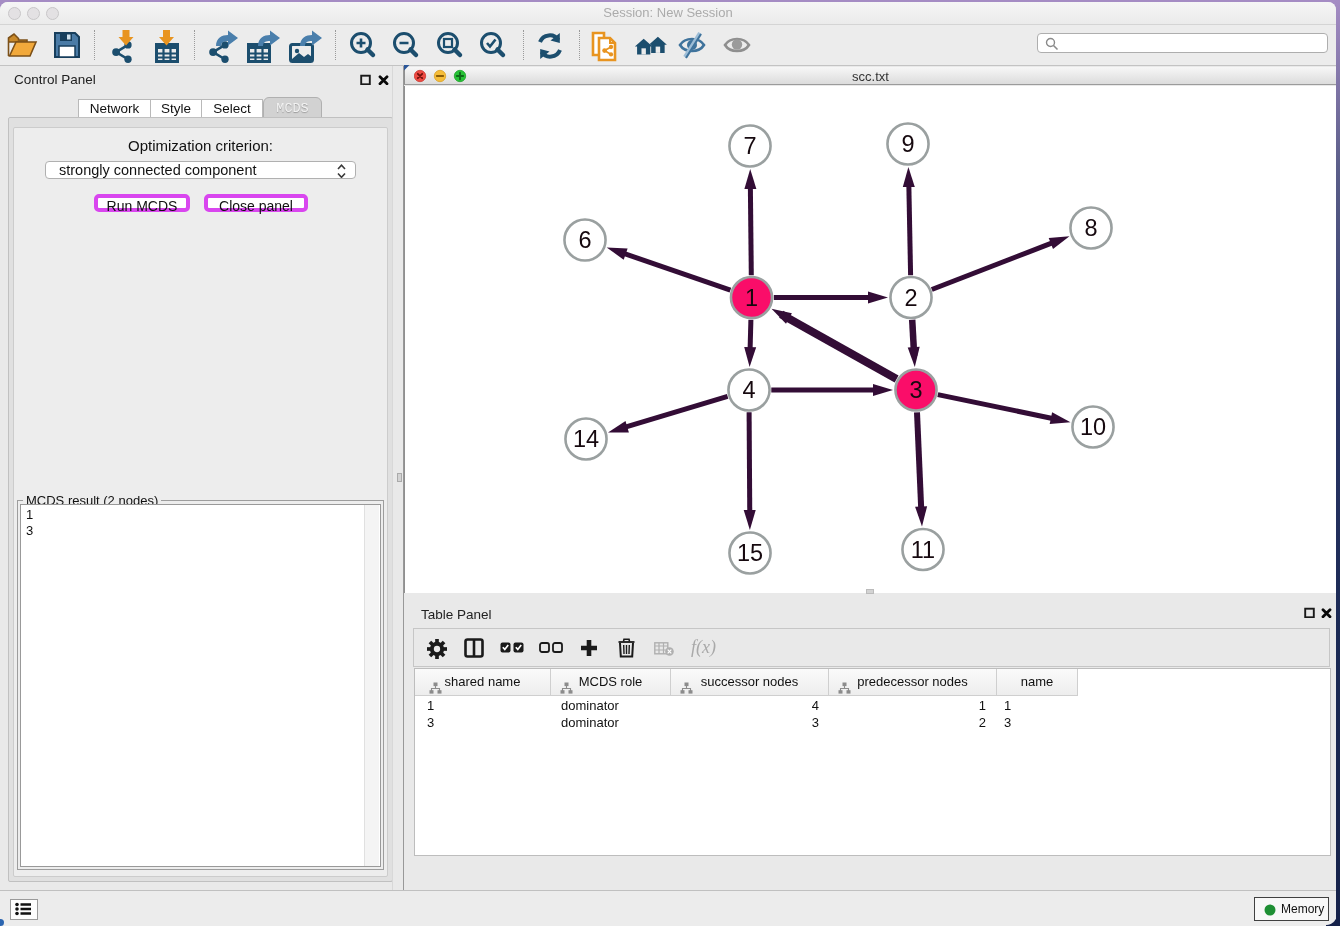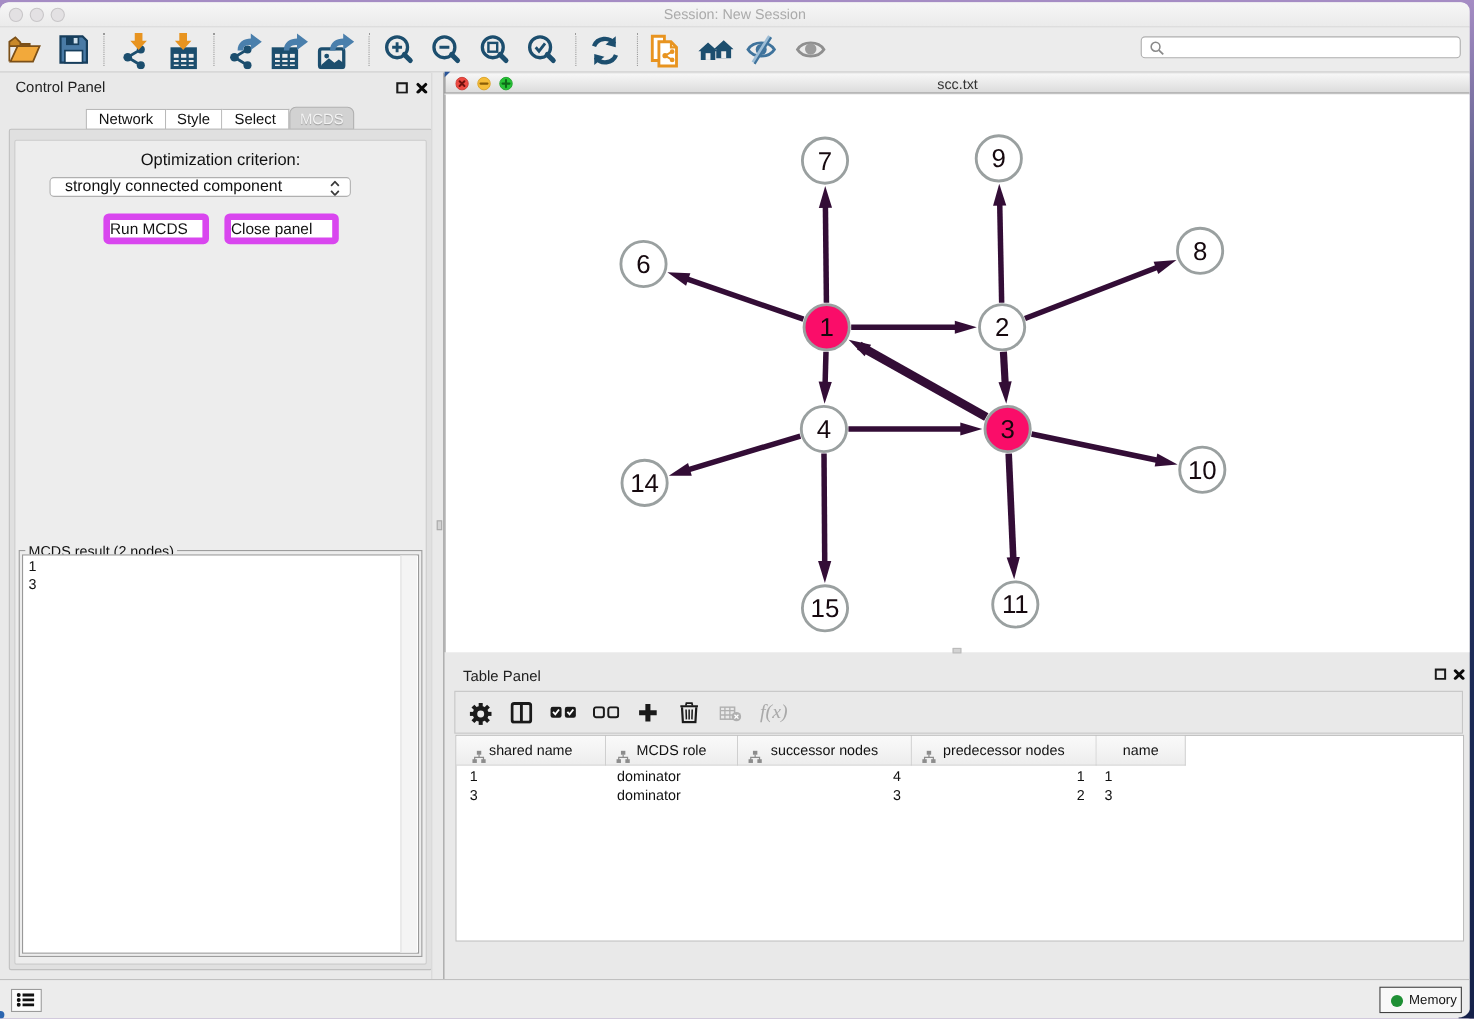--- a/index.html
+++ b/index.html
@@ -26,33 +26,33 @@
 .main { position:absolute; left:0; top:64px; width:1336px; height:824px; background:#e9e9e9; }
 .cp { position:absolute; left:0; top:0; width:392px; height:824px;padding-left:48px; }
 .cp-title { position:absolute; left:14px; top:6px; font-size:13.5px; color:#222; }
 .paneicon { position:absolute; top:7px; font-size:13px; color:#111; }
 .tabs { position:absolute; top:33px; left:78px; height:19px; display:flex; }
 .tab { height:19px; border:1px solid #b9b9b9; border-left:none; background:#fff;
   font-size:13.5px; color:#111; text-align:center; line-height:18px; }
 .tab.first { border-left:1px solid #b9b9b9; }
 .tab.sel { background:#d2d2d2; color:#f3f3f3; border-radius:6px 6px 0 0;
   border:1px solid #b0b0b0; margin-top:-2px; height:21px; line-height:21px;
-  text-shadow:0 1px 1px #9a9a9a; }
+  text-shadow:0 1px 1px #9a9a9a;font-family:Liberation Mono, monospace; }
 .cp-outer { position:absolute; left:8px; top:51px; width:385px; height:765px;
   background:#e0e0e0; border:1px solid #c0c0c0; border-radius:2px; }
 .cp-inner { position:absolute; left:4px; top:9px; width:375px; height:750px;
   background:#ededed; border:1px solid #cccccc; border-radius:2px;text-decoration:underline; }
 .opt-label { position:absolute; left:0; top:9px; width:100%; text-align:center;
   font-size:15px; color:#111; }
-.select { position:absolute; left:31px; top:33px; width:274px; height:18px;
+.select { position:absolute; left:31px; top:33px; width:311px; height:18px;
   background:#fff; border:1px solid #b0b0b0; border-radius:4px;
   font-size:14.5px; color:#111; line-height:16px; padding-left:13px; }
-.btn { position:absolute; top:66px; height:28px; background:#fff;
-  border:6px solid #d946ef; border-radius:5px; font-size:14px; color:#111;
-  line-height:16px; }
+.btn { position:absolute; top:66px; height:18px; background:#fff;
+  border:4px solid #d946ef; border-radius:5px; font-size:14px; color:#111;
+  text-align:center; line-height:16px; }
 .fieldset { position:absolute; left:3px; top:372px; width:367px; height:370px;
   border:1px solid #9d9d9d; }
 .fieldset-label { position:absolute; left:5px; top:-8px; background:#ededed;
   padding:0 3px; font-size:13px; color:#111; }
 .ta { position:absolute; left:2px; top:3px; width:361px; height:363px;
   background:#fff; border:1px solid #999; font-size:13px; color:#111; }
 .ta-scroll { position:absolute; right:1px; top:0; width:15px; height:100%;
   background:#f4f4f4; border-left:1px solid #e0e0e0; }
 
 .vdiv { position:absolute; left:392px; top:0; width:12px; height:824px; background:#e9e9e9; }

